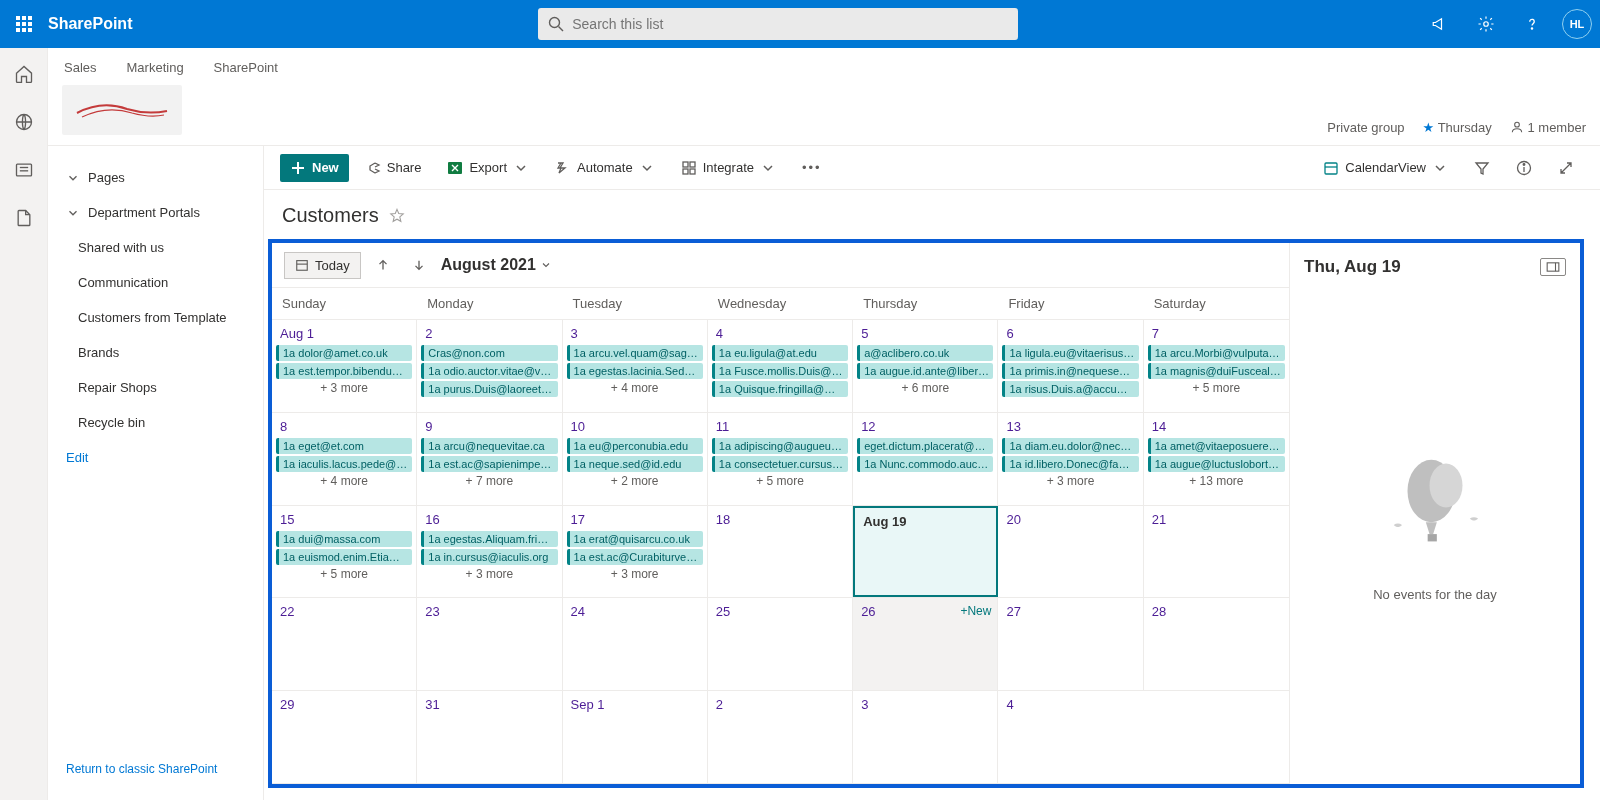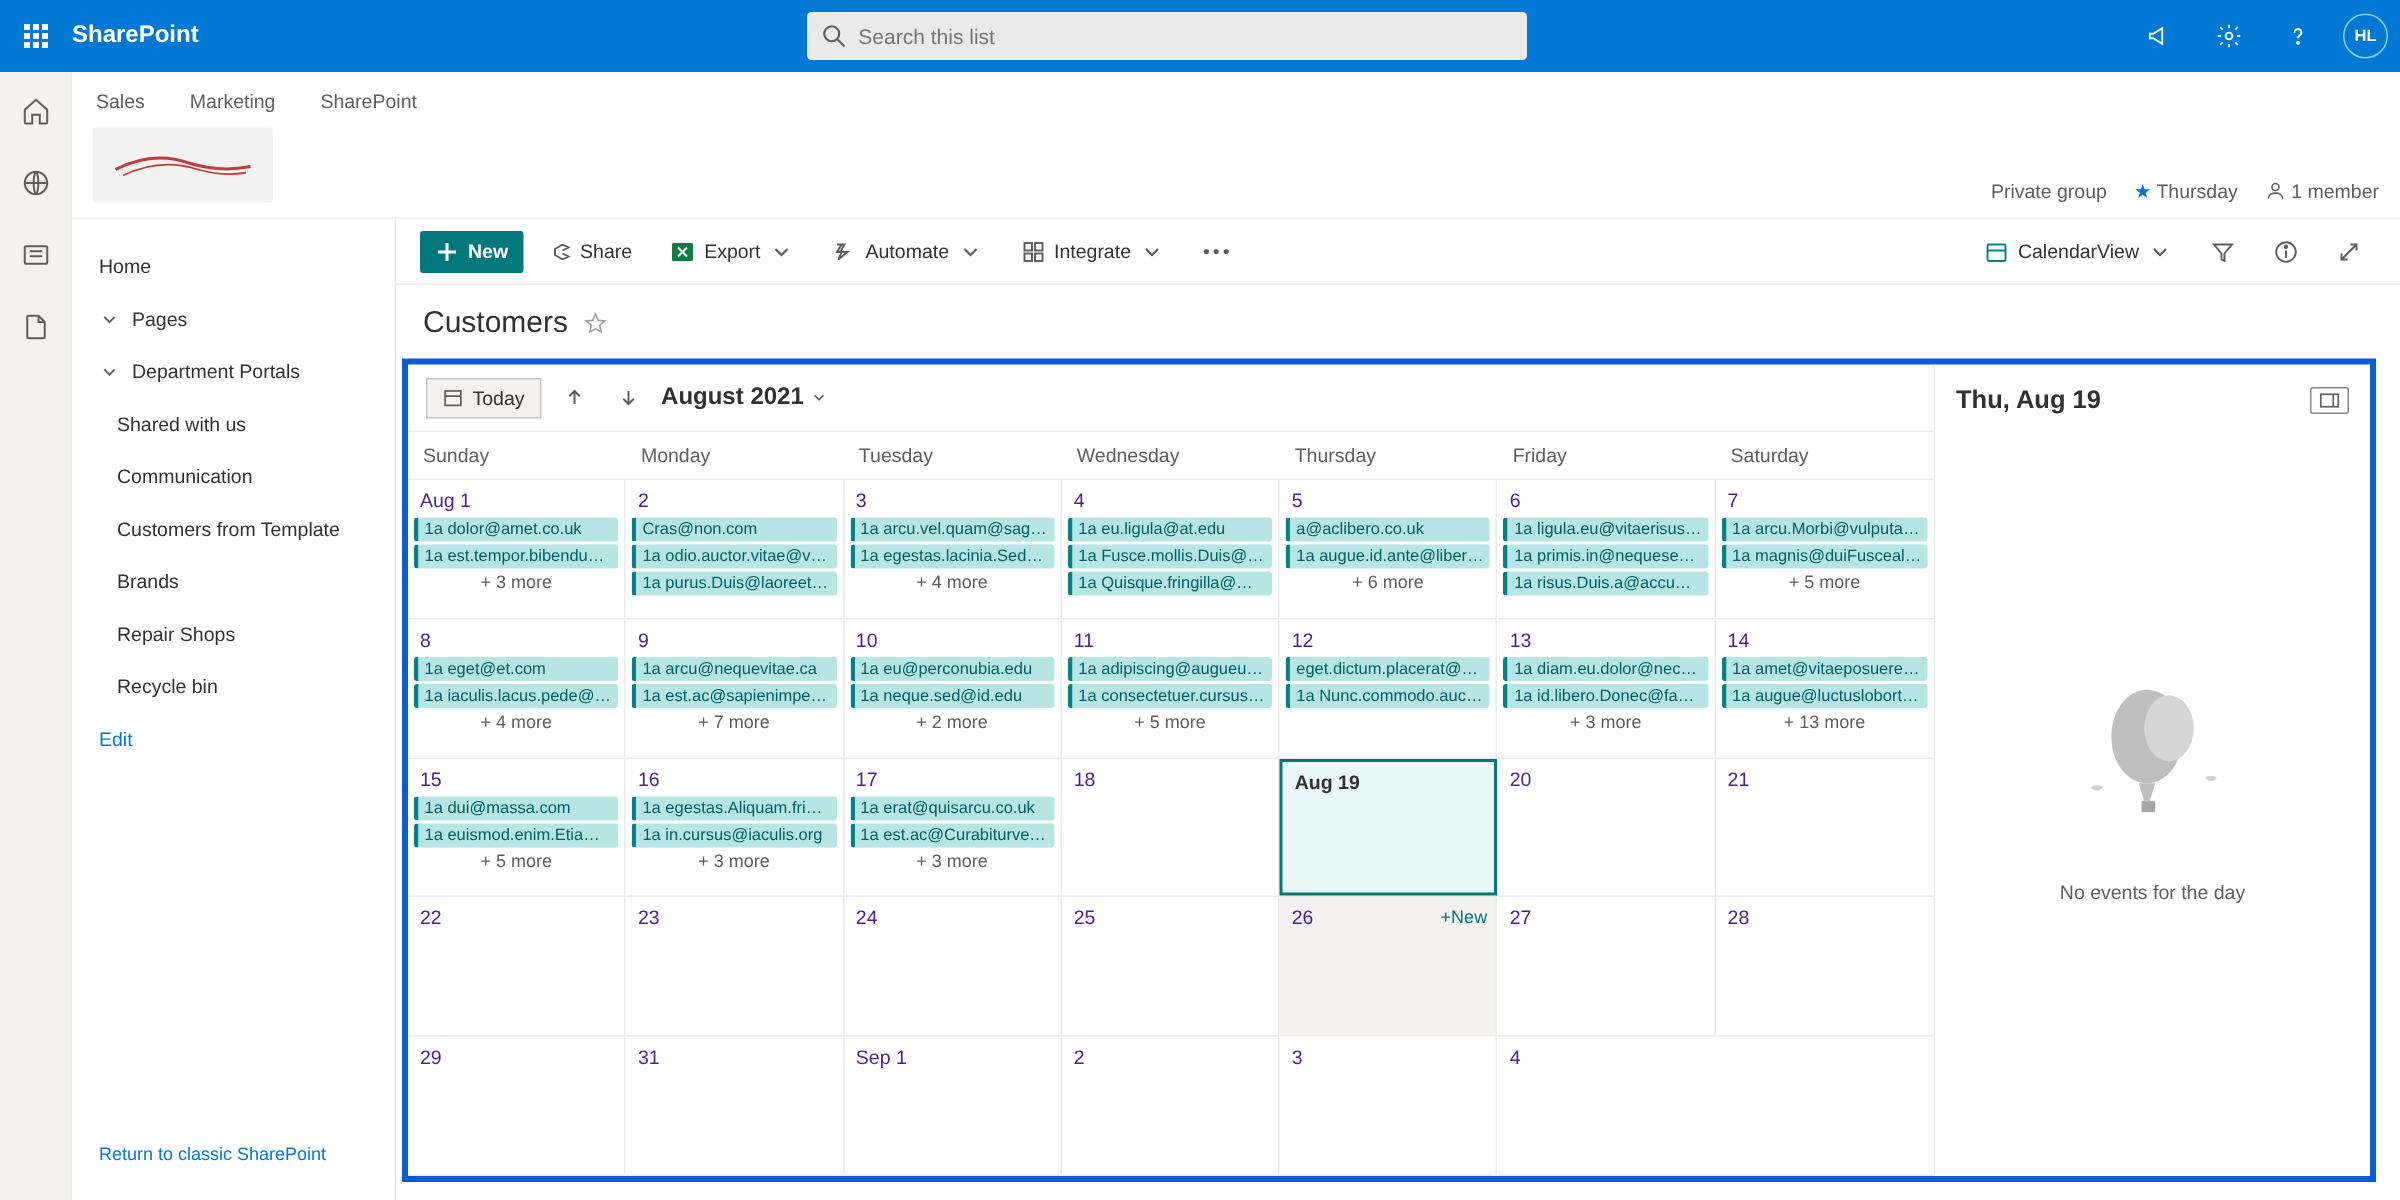--- a/index.html
+++ b/index.html
@@ -181,23 +181,20 @@
                 <circle cx="12" cy="8" r="4"></circle>
                 <path d="M4 21c0-4 4-6 8-6s8 2 8 6"></path>
               </svg> <span>1 member</span></span>
         </div>
       </div>
     </div>
 
     <div class="main-row">
 
       <div class="nav-col">
-        <div class="nav-item">
-            <span>Home</span>
-          </div>
         <div class="nav-item">
             <svg viewBox="0 0 16 16">
               <path d="M4 6l4 4 4-4" fill="none" stroke="currentColor" stroke-width="1.5"></path>
             </svg>
             <span>Pages</span>
           </div>
         <div class="nav-item">
             <svg viewBox="0 0 16 16">
               <path d="M4 6l4 4 4-4" fill="none" stroke="currentColor" stroke-width="1.5"></path>
             </svg>

